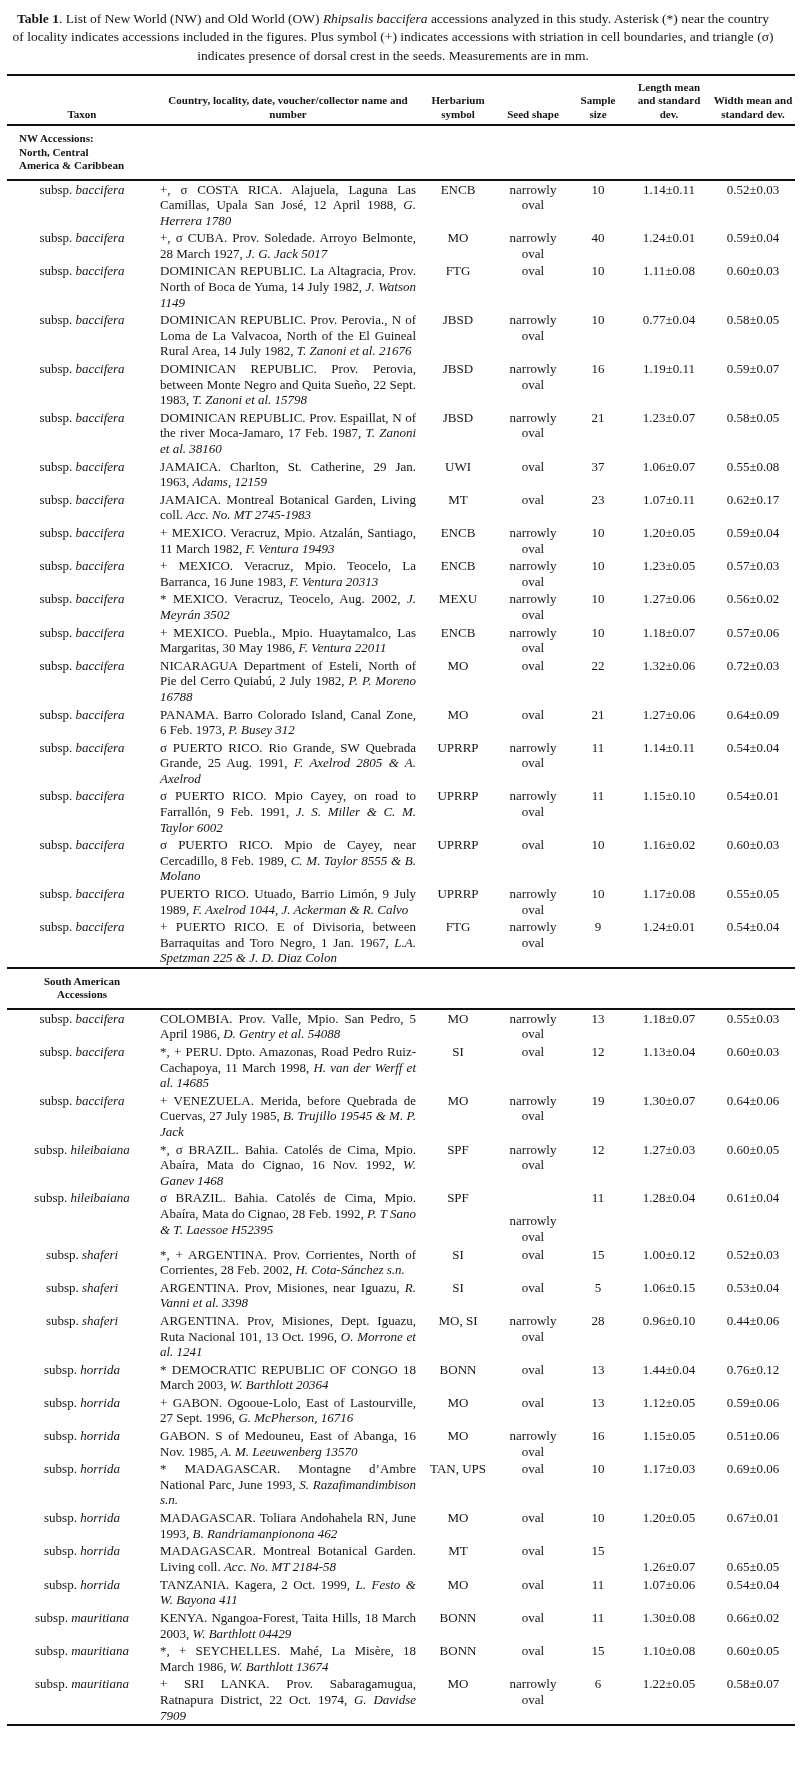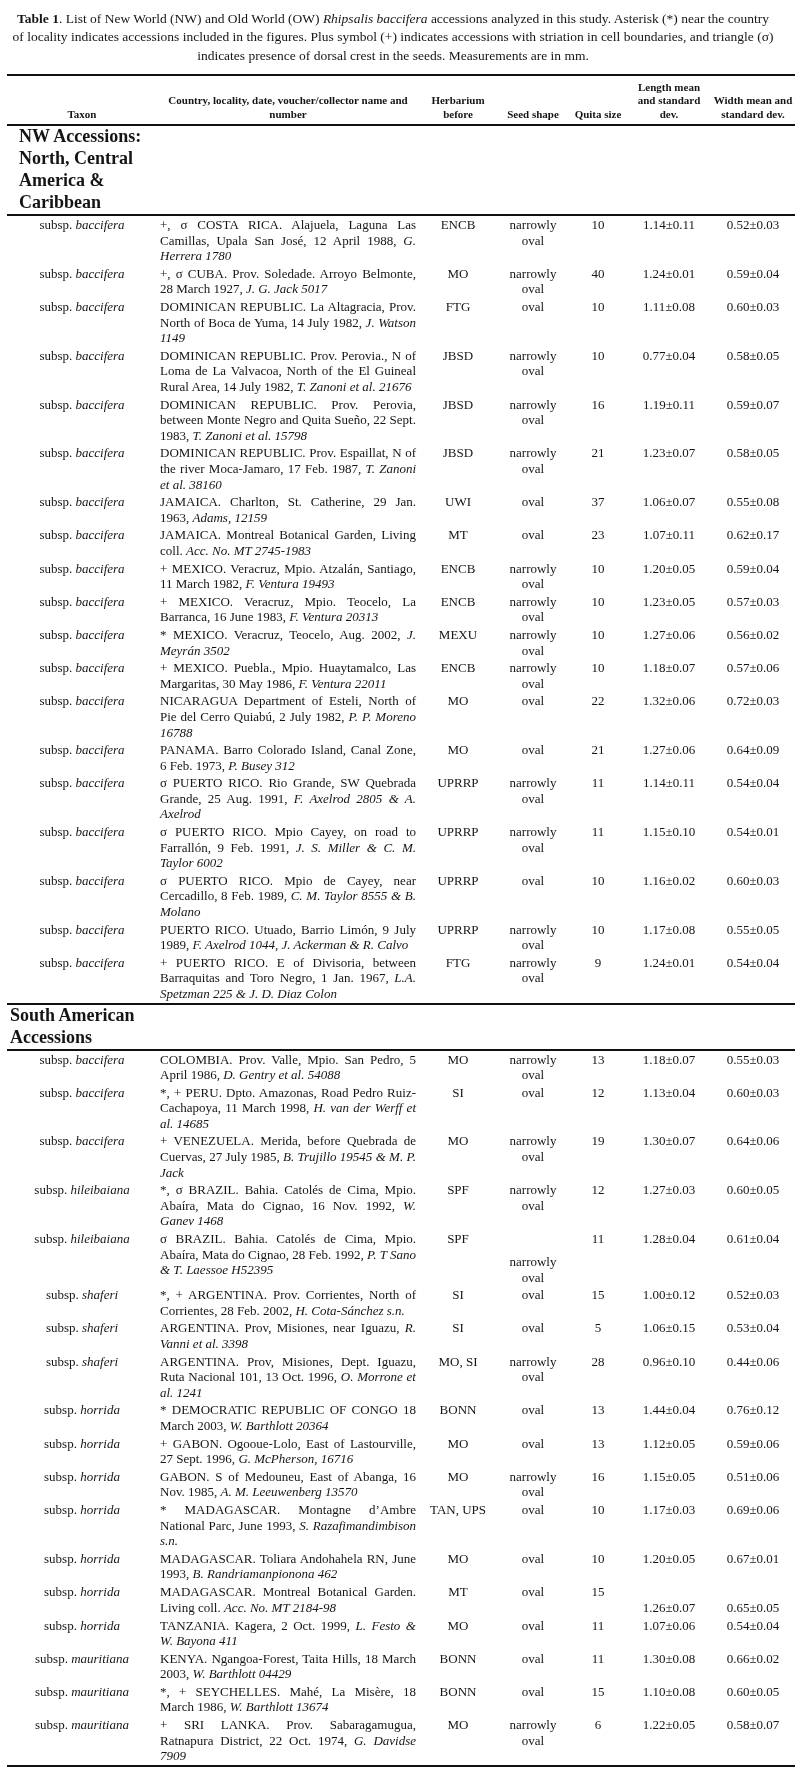--- a/index.html
+++ b/index.html
@@ -27,24 +27,24 @@
        border-bottom:2px solid #101010; }
 
   td { font-size:13px; line-height:1.2; vertical-align:top; padding:1px 3px; }
 
   .c-taxon { text-align:center; }
   .c-loc   { text-align:justify; }
   .c-herb, .c-seed, .c-n, .c-len, .c-wid { text-align:center; }
   td i { font-style:italic; }
 
   tr.section-row td { border-bottom:2px solid #101010; font-weight:bold;
-                      font-size:18px; line-height:1.22; padding:0 3px; }
+                      font-size:11px; line-height:1.22; padding:6px 3px; }
   tr.section-row.rule-top td { border-top:2px solid #101010; }
   .section-label.left   { text-align:left; padding-left:12px; }
-  .section-label.center { }
+  .section-label.center { text-align:center; }
 
   td.offset  { padding-top:17px; }  
   td.offset2 { padding-top:24px; }  
 </style>
 </head>
 <body>
 
 <div class="page">
 
   <p class="caption"><b>Table 1</b><span>. List of New World (NW) and Old World (OW) </span><i>Rhipsalis baccifera</i><span> accessions analyzed in this study. Asterisk (*) near the country of locality indicates accessions included in the figures.  Plus symbol (+) indicates accessions with striation in cell boundaries, and triangle (σ) indicates presence of dorsal crest in the seeds. Measurements are in mm.</span></p>
@@ -56,23 +56,23 @@
         <col class="w-herb">
       <col class="w-seed">
         <col class="w-n">
         <col class="w-len">
         <col class="w-wid">
     </colgroup>
     <thead>
       <tr>
         <th>Taxon</th>
         <th>Country, locality, date, voucher/collector name and number</th>
-        <th>Herbarium before</th>
+        <th>Herbarium symbol</th>
         <th>Seed shape</th>
-        <th>Quita size</th>
+        <th>Sample size</th>
         <th>Length mean and standard dev.</th>
         <th>Width mean and standard dev.</th>
       </tr>
     </thead>
     <tbody id="tbody">
         <tr class="section-row">
           <td class="section-label left">NW Accessions:<br>North, Central<br>America &amp; Caribbean</td>
           <td class="" colspan="6"></td>
         </tr>
         <tr>
@@ -362,21 +362,21 @@
           <td class="c-taxon">subsp. <i>horrida</i></td>
           <td class="c-loc">MADAGASCAR. Toliara Andohahela RN, June 1993, <i>B. Randriamanpionona 462</i></td>
           <td class="c-herb">MO</td>
           <td class="c-seed">oval</td>
           <td class="c-n">10</td>
           <td class="c-len">1.20±0.05</td>
           <td class="c-wid">0.67±0.01</td>
         </tr>
         <tr>
           <td class="c-taxon">subsp. <i>horrida</i></td>
-          <td class="c-loc">MADAGASCAR. Montreal Botanical Garden. Living coll. <i>Acc. No. MT 2184-98</i></td>
+          <td class="c-loc">MADAGASCAR. Montreal Botanical Garden. Living coll. <i>Acc. No. MT 2184-58</i></td>
           <td class="c-herb">MT</td>
           <td class="c-seed">oval</td>
           <td class="c-n">15</td>
           <td class="c-len offset">1.26±0.07</td>
           <td class="c-wid offset">0.65±0.05</td>
         </tr>
         <tr>
           <td class="c-taxon">subsp. <i>horrida</i></td>
           <td class="c-loc">TANZANIA. Kagera, 2 Oct. 1999, <i>L. Festo &amp; W. Bayona 411</i></td>
           <td class="c-herb">MO</td>

